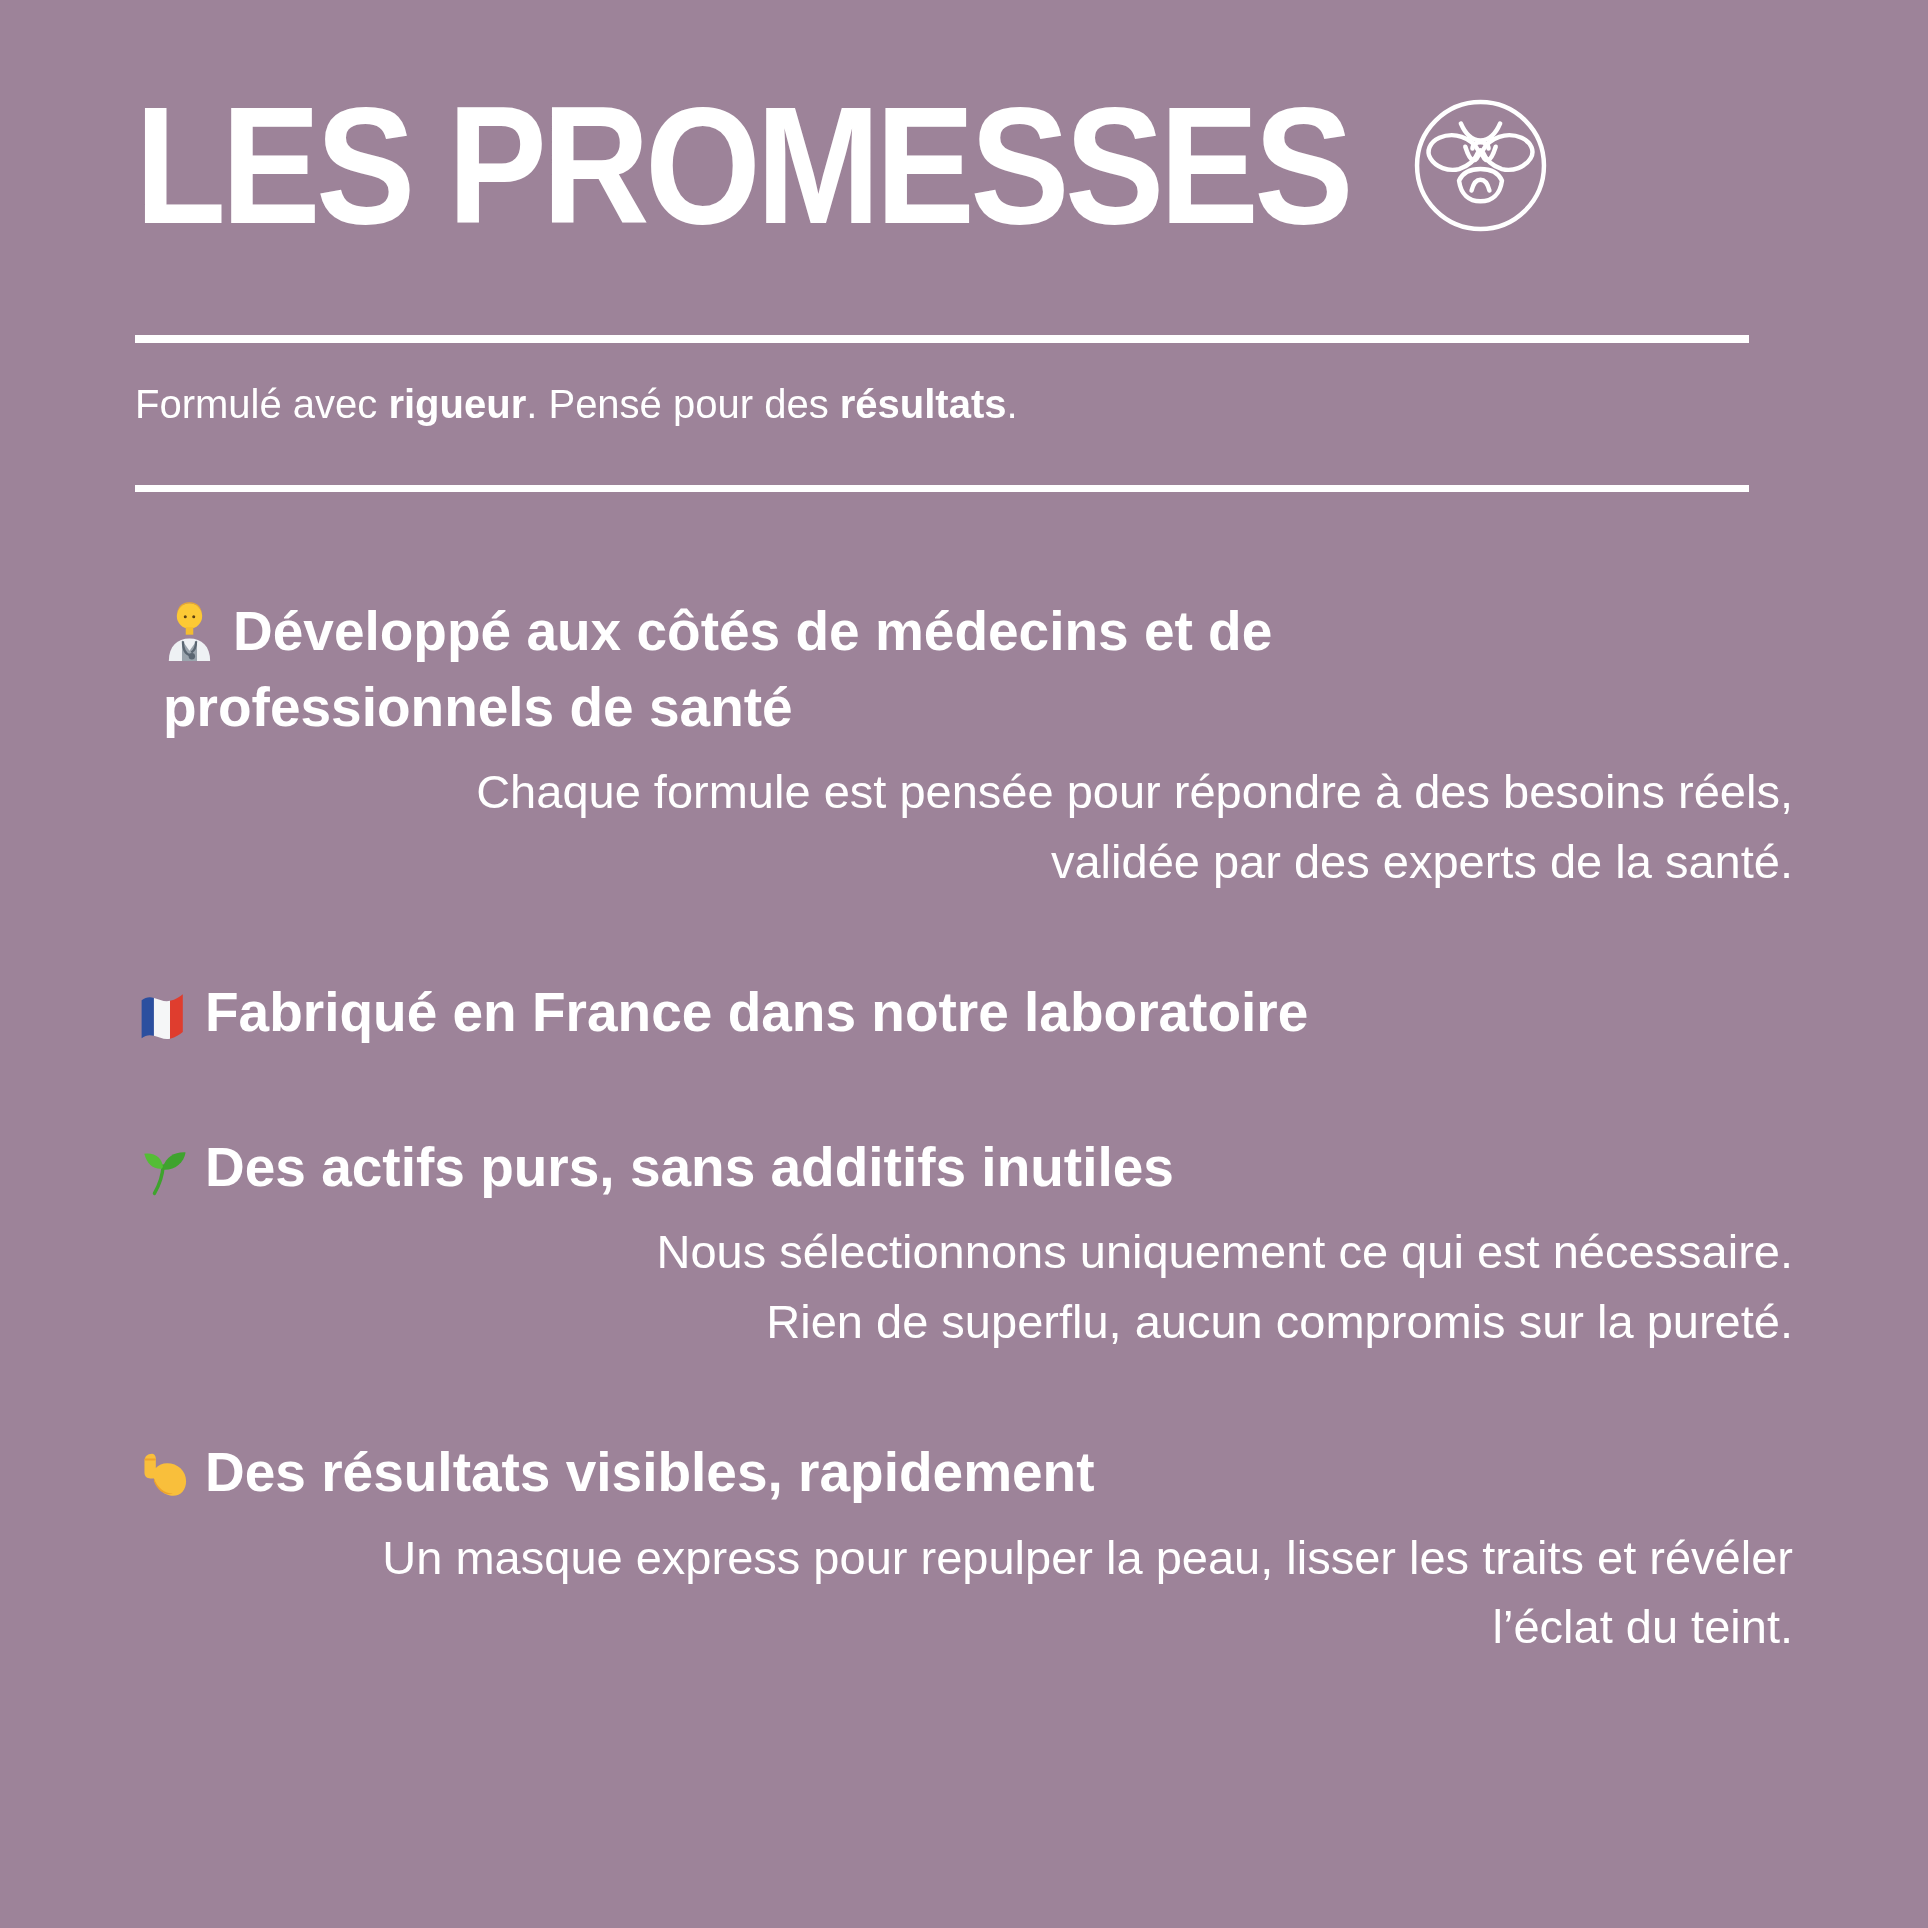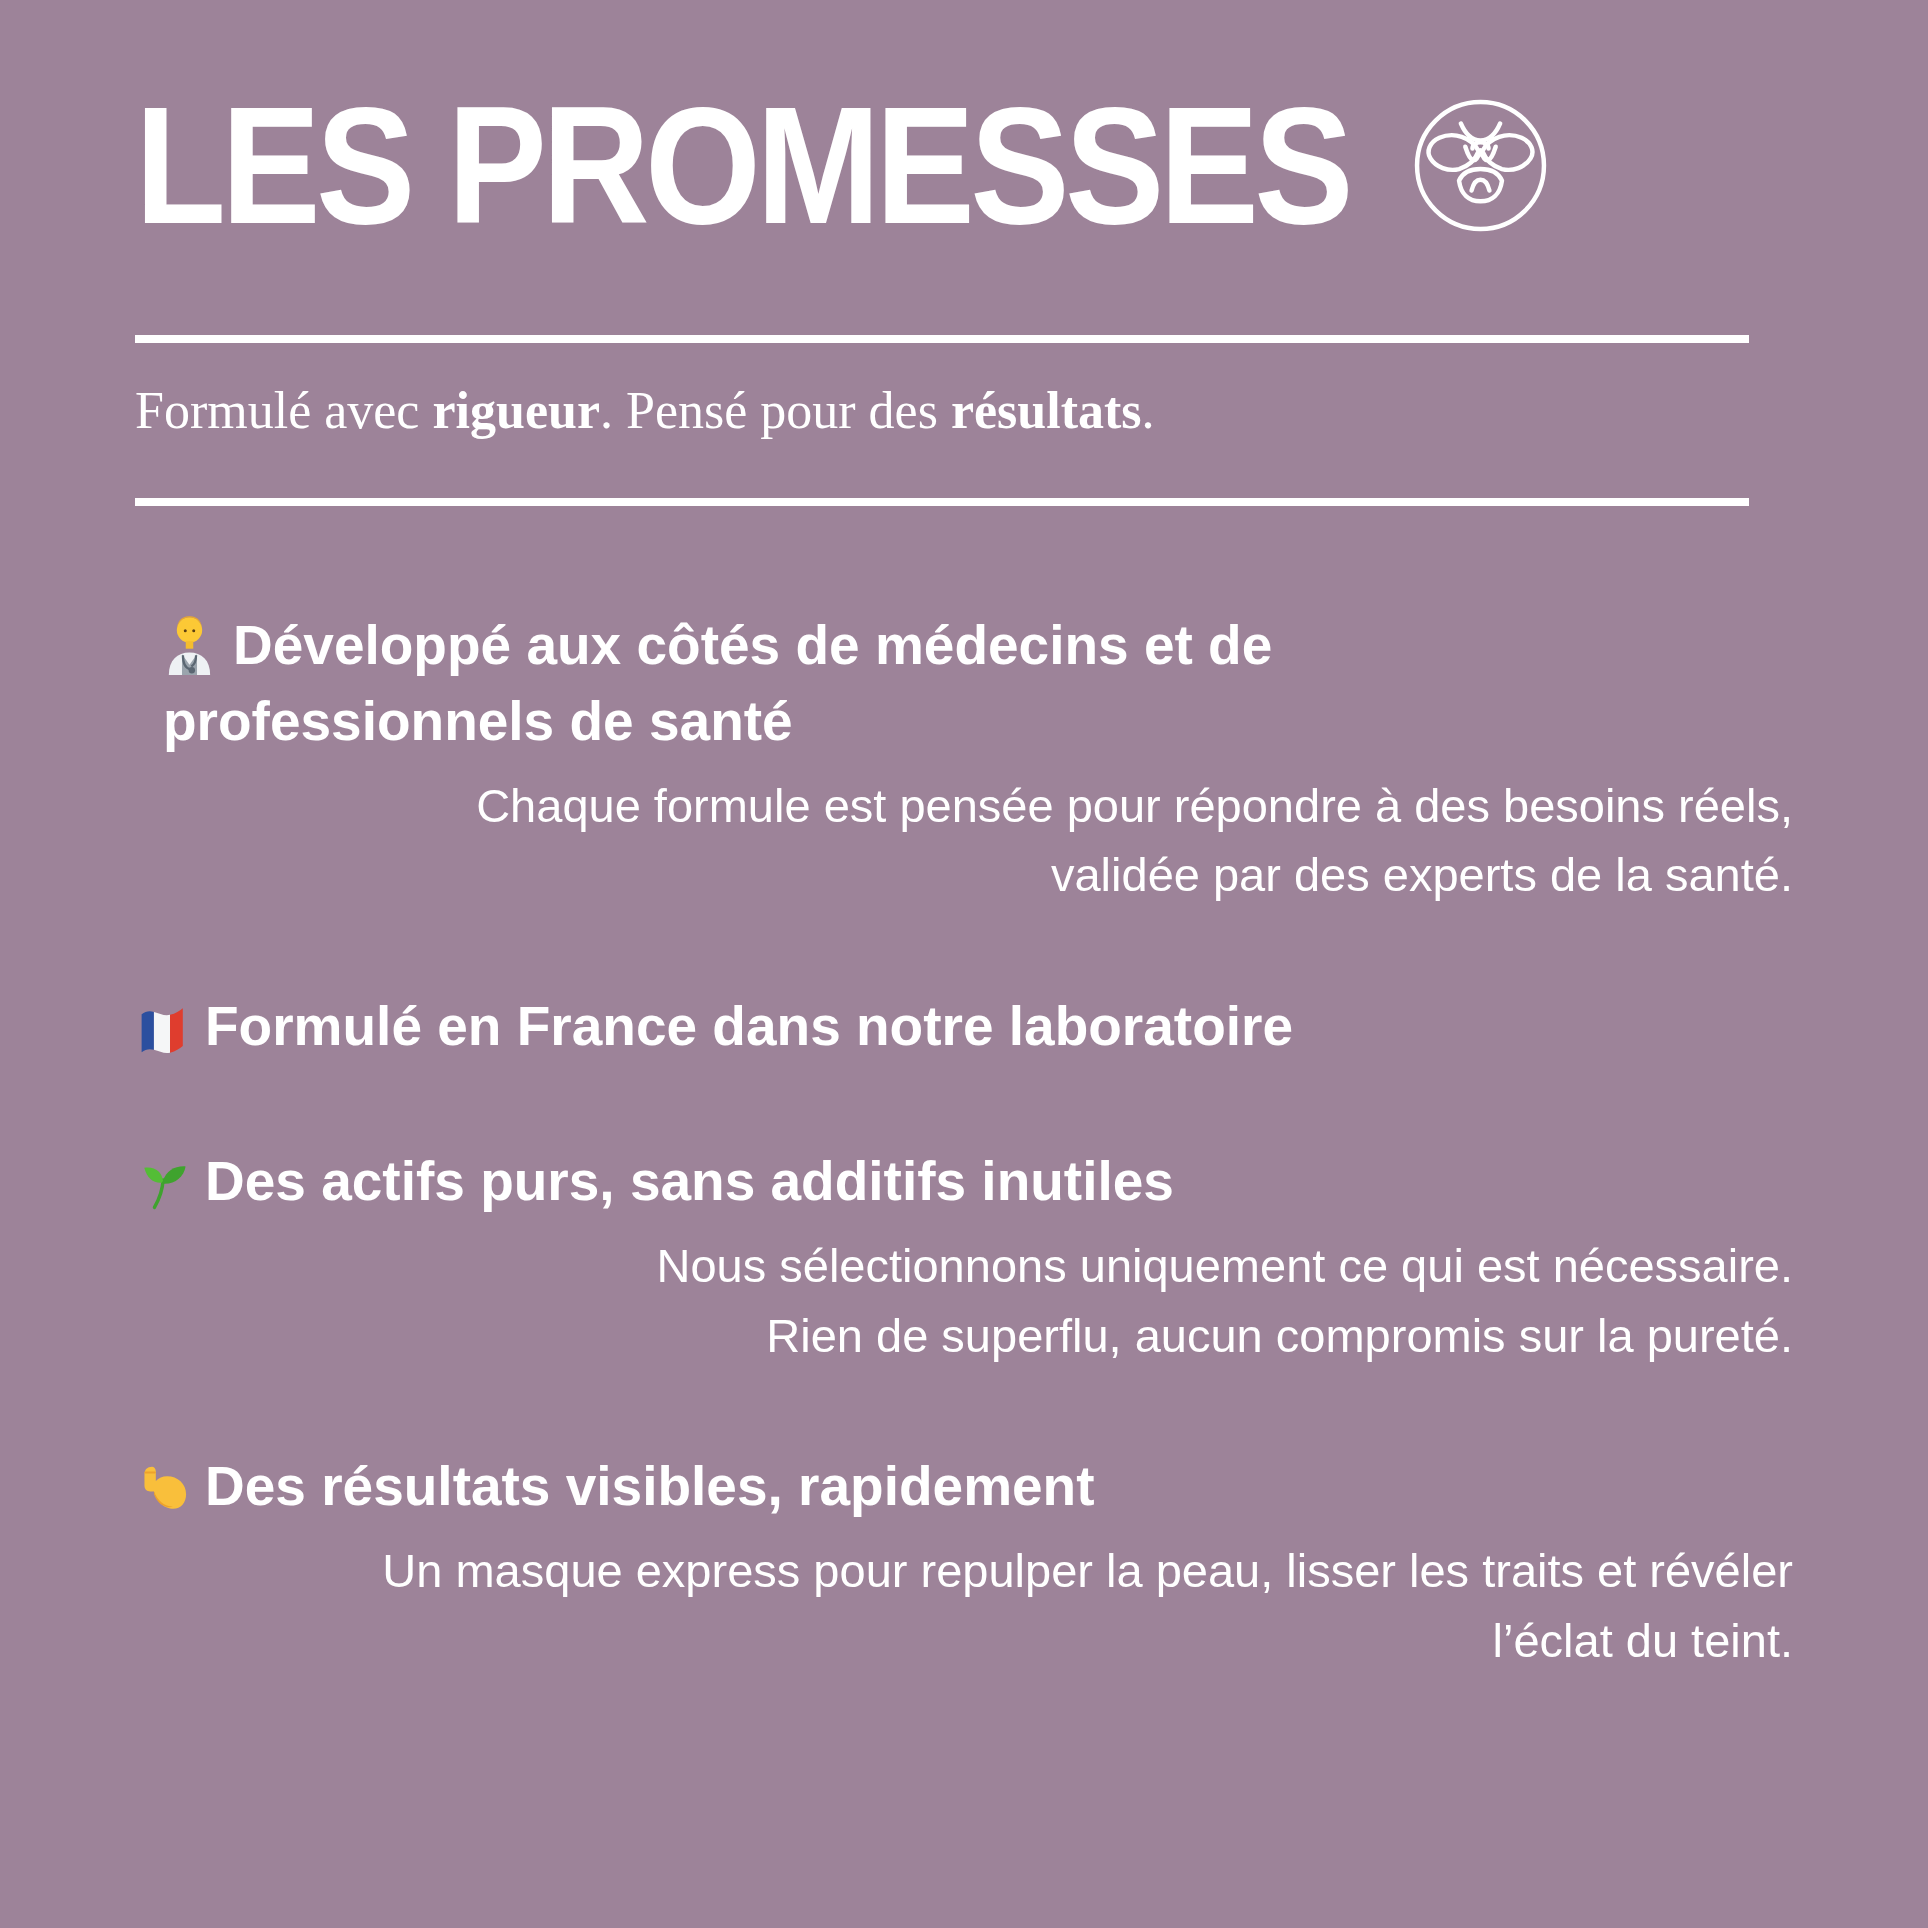--- a/index.html
+++ b/index.html
@@ -28,24 +28,23 @@
     transform-origin:left center;
     white-space:nowrap;
   }
   .logo{display:block;flex:0 0 auto;}
   .logo svg{display:block;width:143px;height:143px;}
   .rule{height:7.5px;background:#ffffff;width:1614px;}
   .rule-top{margin-top:86px;}
   .rule-bottom{margin-top:58px;}
   .intro{
     margin:38px 0 0 0;
-    font-size:52px;
+    font-size:40px;
     line-height:1.15;
     font-weight:400;
-    font-family:Liberation Serif, serif;
   }
   .intro b{font-weight:700;}
   .sections{margin:0;}
   .section{margin-top:79px;}
   .section.first{margin-top:102px;margin-left:28px;}
   .sec-title{
     margin:0 0 11.3px 0;
     font-size:55px;
     line-height:1.38;
     font-weight:800;
@@ -118,21 +117,21 @@
     </section>
 
     <section class="section">
       <h2 class="sec-title">
         <span class="emoji">
           <svg width="53" height="53" viewBox="0 0 56 56">
             <path d="M7,12 C11,9 15,8 20,9.5 L20,49.5 C15,48 11,49 7,52 Z" fill="#2b4f9f"></path>
             <path d="M20,9.5 C26,11 31,14 37,12.5 L37,52.5 C31,54 26,51 20,49.5 Z" fill="#f5f6f7"></path>
             <path d="M37,12.5 C43,11 47,8.5 50.5,5.5 L50.5,45.5 C47,48.5 43,51 37,52.5 Z" fill="#df3d2e"></path>
           </svg>
-        </span><span class="txt">Formulé en France dans notre laboratoire</span>
+        </span><span class="txt">Fabriqué en France dans notre laboratoire</span>
       </h2>
     </section>
 
     <section class="section">
       <h2 class="sec-title">
         <span class="emoji">
           <svg width="53" height="53" viewBox="0 0 56 56">
             <g transform="rotate(8 28 28)">
               <path d="M24,53 C28,43 30,34 29,23" stroke="#3fa32e" stroke-width="3.6" fill="none" stroke-linecap="round"></path>
               <path d="M28,26 C20,28 12,24 7.5,13 C18,9.5 27,15 29,24 Z" fill="#54bd36"></path>

